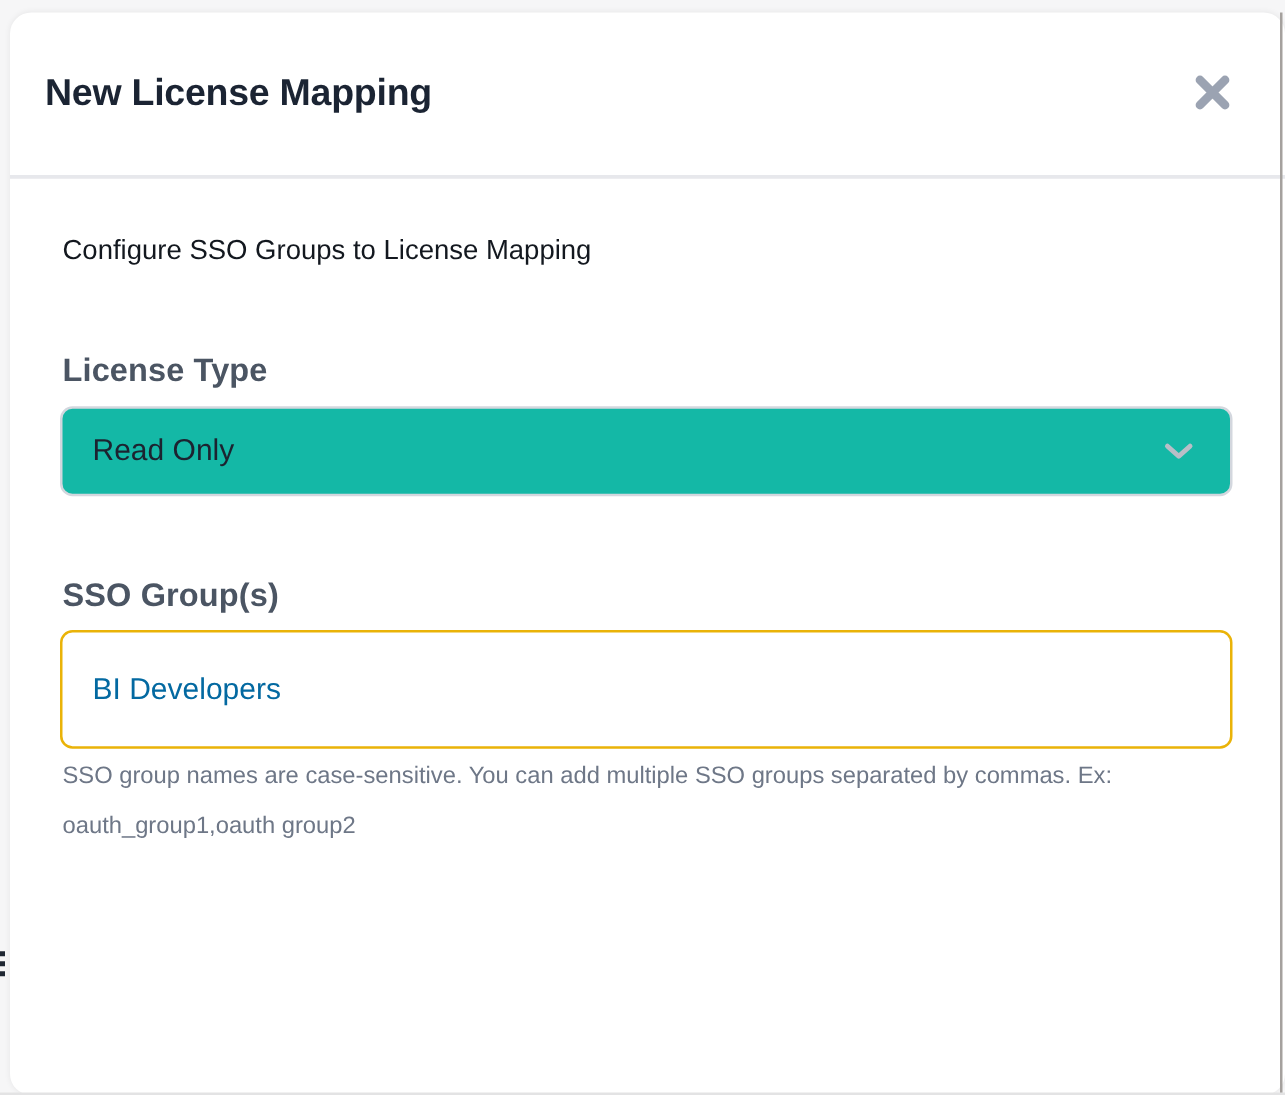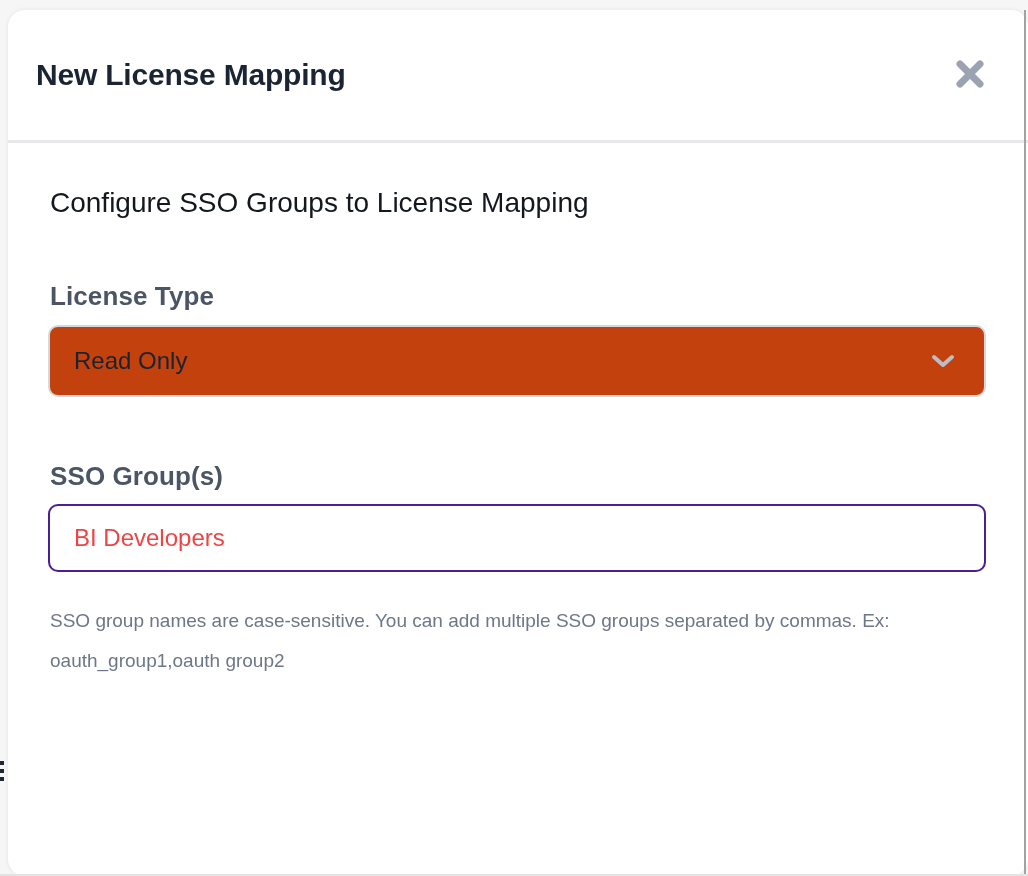--- a/index.html
+++ b/index.html
@@ -61,65 +61,65 @@
     border: none;
     cursor: pointer;
     display: flex; align-items: center; justify-content: center;
   }
 
   .modal-body { position: relative; }
 
   .config-heading {
     position: absolute;
     left: 42px; top: 44px;
-    font-size: 28px;
+    font-size: 22px;
     color: #13181f;
   }
 
   .field-label {
     position: absolute;
     left: 42px;
     font-size: 26px;
     font-weight: bold;
     color: #4b5563;
     letter-spacing: 0.1px;
   }
   .label-license { top: 138px; }
   .label-sso { top: 318px; }
 
   .select-box {
     position: absolute;
     left: 40px; top: 182px;
     width: 938px; height: 72px;
-    background: #c2410c;
+    background: #14b8a6;
     border: 2px solid #d3d7de;
     border-radius: 10px;
     display: flex;
     align-items: center;
     padding: 0 28px 0 24px;
     cursor: pointer;
   }
   .select-value {
     font-size: 24px;
     color: #1c2330;
     flex: 1;
   }
   .chevron { flex: 0 0 auto; }
 
   .text-input {
     position: absolute;
     left: 40px; top: 361px;
-    width: 938px; height: 68px;
+    width: 938px; height: 95px;
     background: #ffffff;
-    border: 2px solid #4c1d95;
+    border: 2px solid #eab308;
     border-radius: 10px;
     padding: 0 24px;
     font-family: "Liberation Sans", sans-serif;
     font-size: 24px;
-    color: #ef4444;
+    color: #0369a1;
     outline: none;
   }
 
   .help-text {
     position: absolute;
     left: 42px; top: 458px;
     width: 850px;
     font-size: 19px;
     line-height: 40px;
     color: #6e7787;

